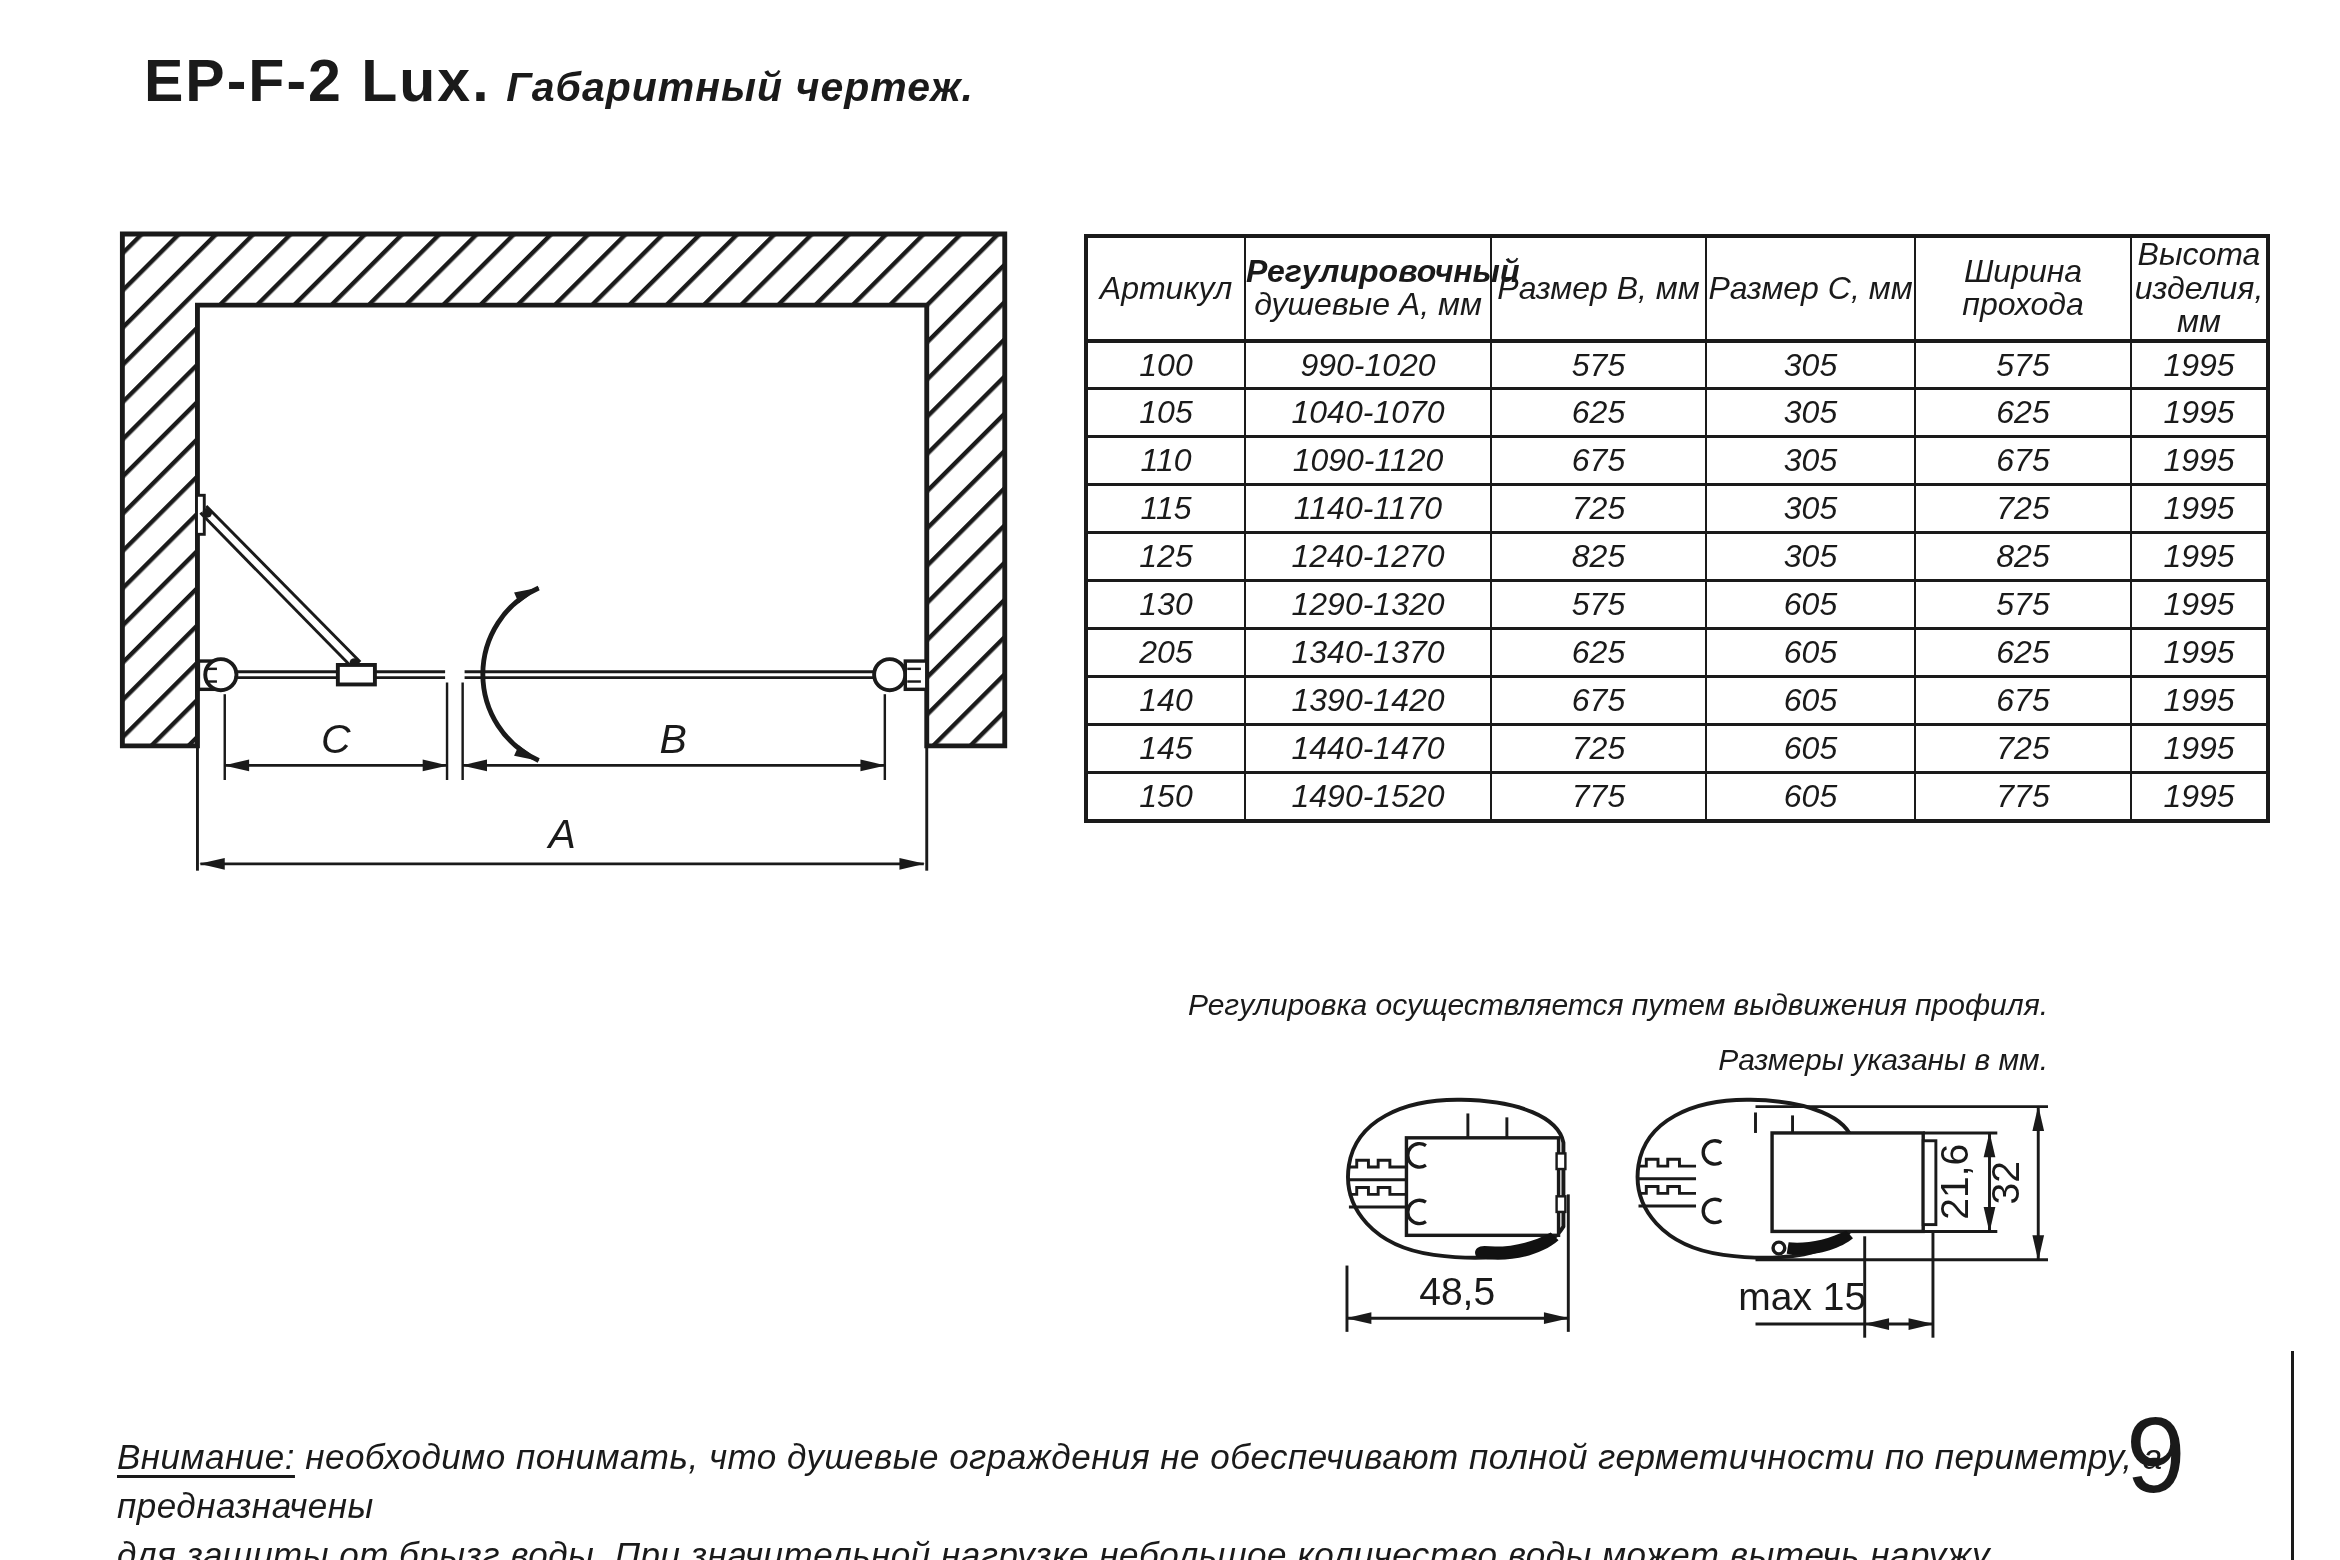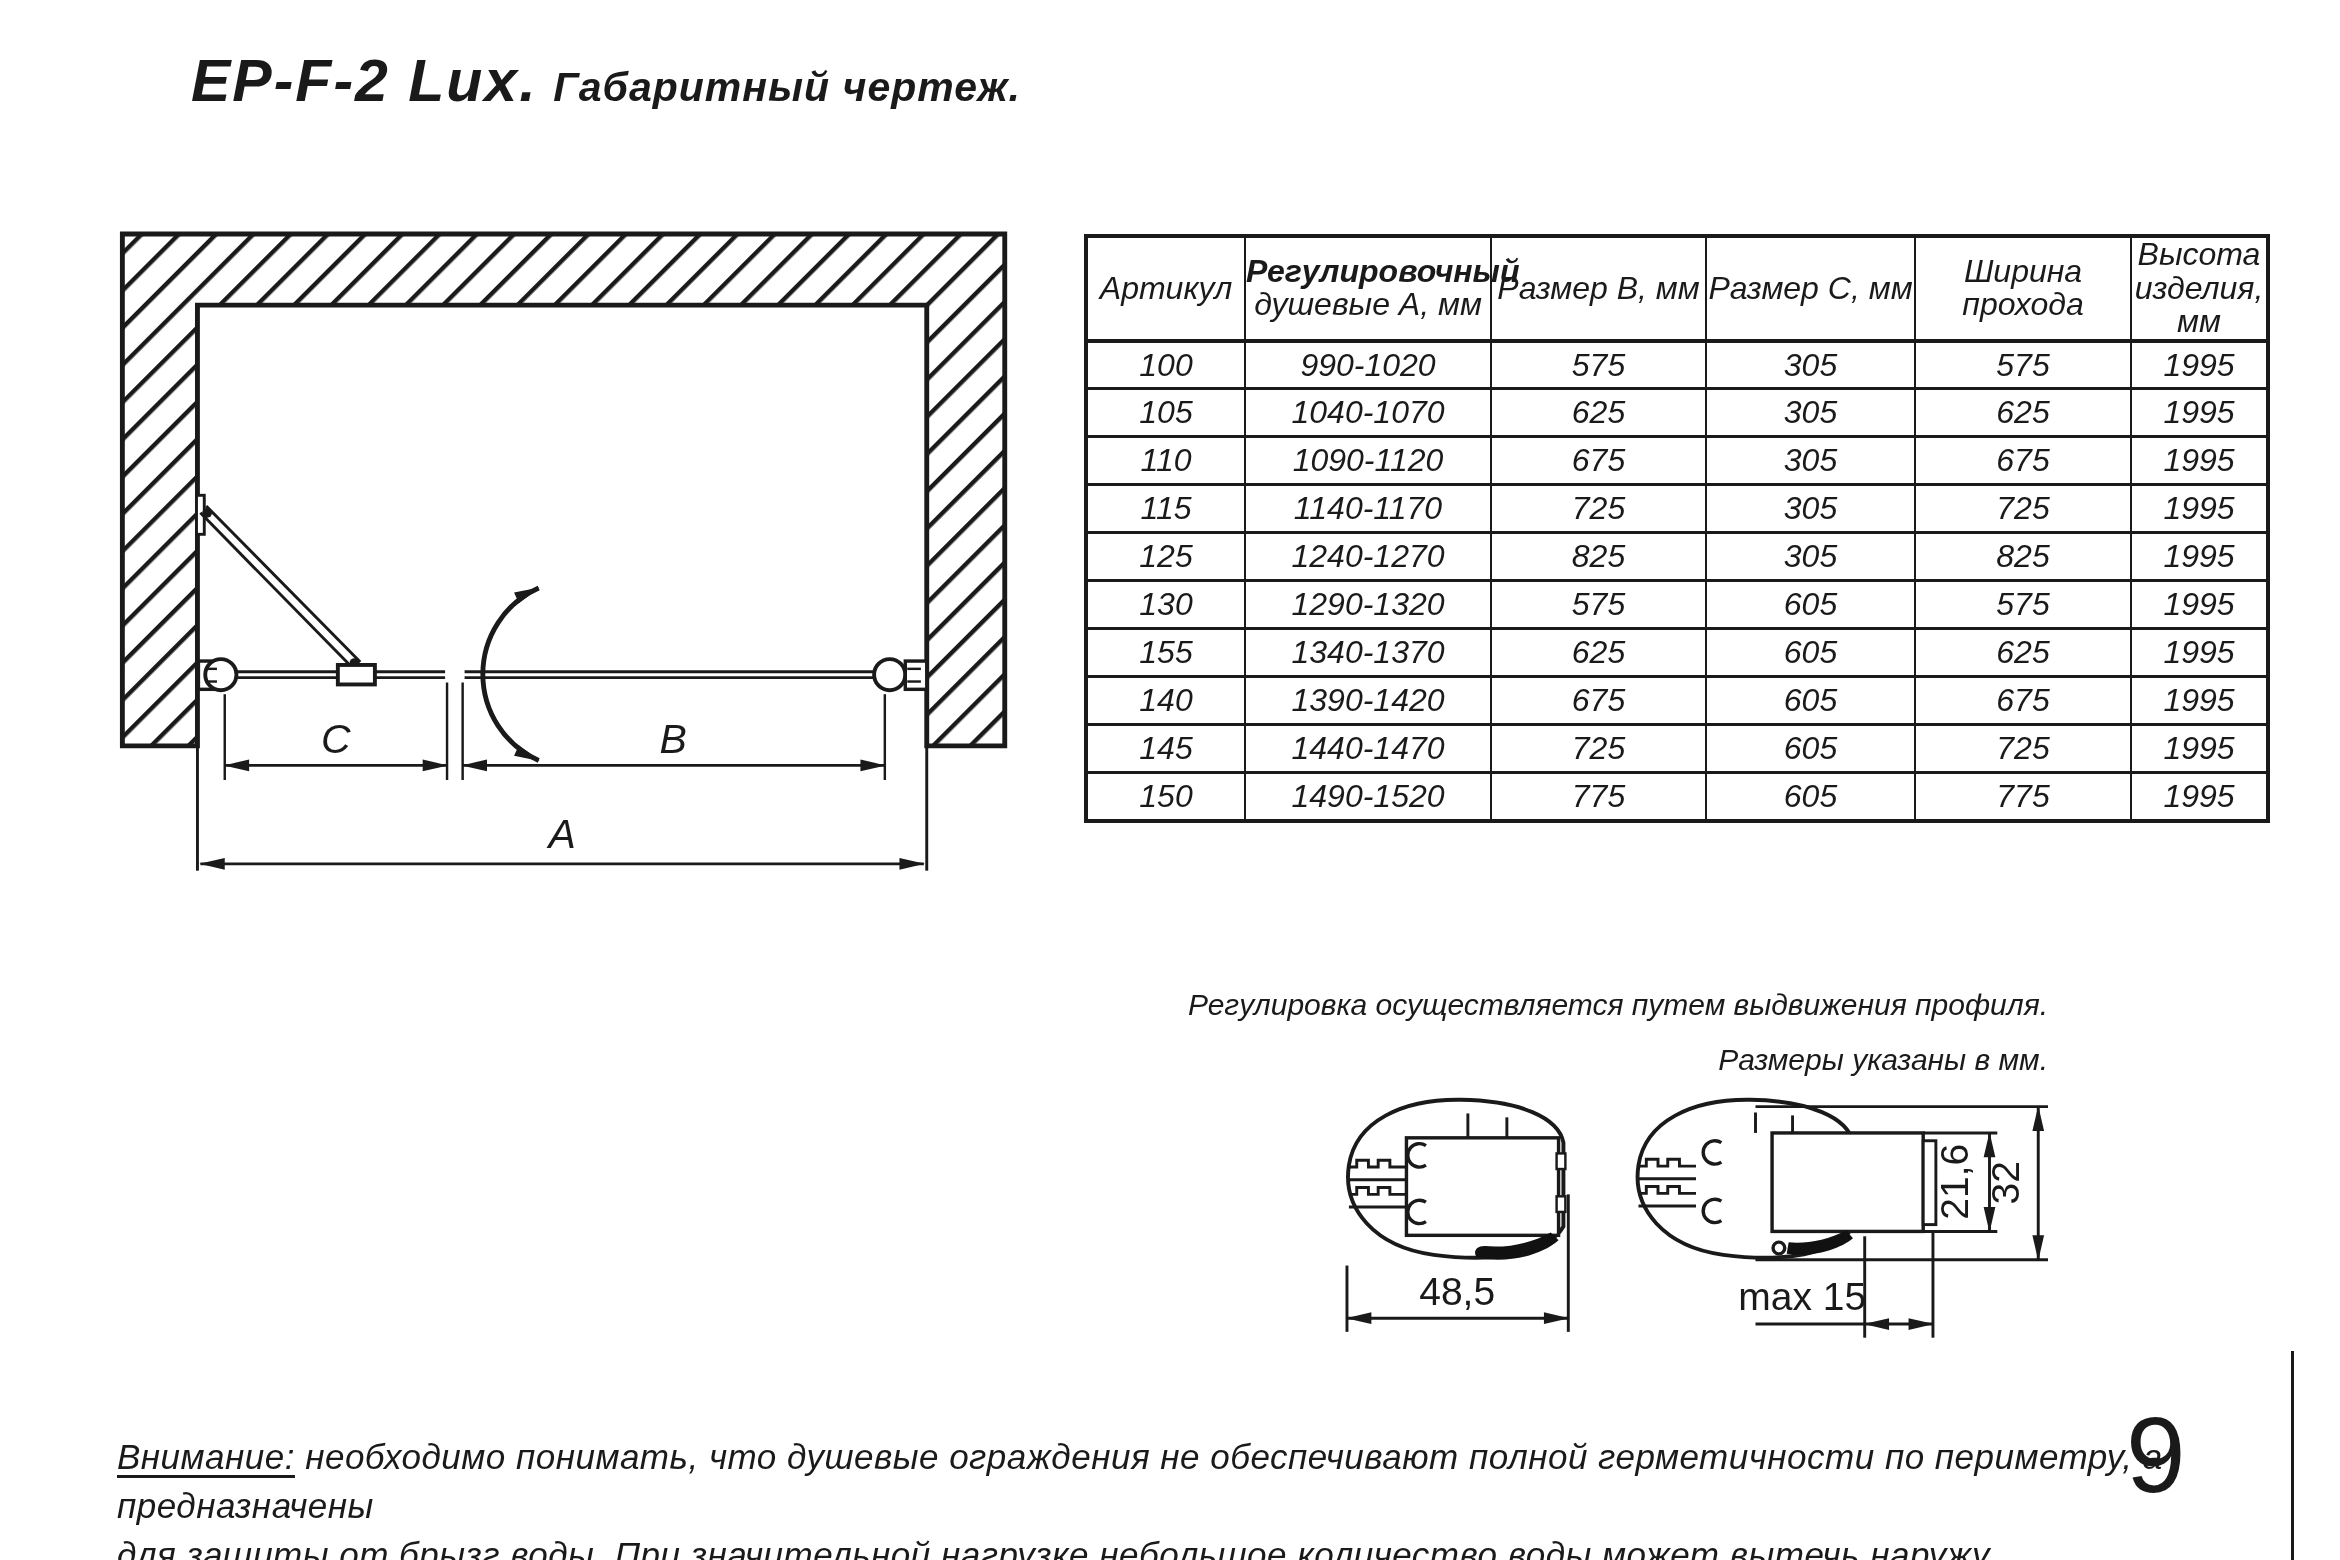--- a/index.html
+++ b/index.html
@@ -1,21 +1,21 @@
 <!DOCTYPE html>
 <html><head>
 <meta charset="utf-8">
 <style>
   * { box-sizing: border-box; margin: 0; padding: 0; }
   html,body { width: 2341px; height: 1560px; background: #ffffff; overflow: hidden; }
   body { position: relative; font-family: "Liberation Sans", sans-serif; color: #1a1a1a; }
 
   
   .title-block { position: absolute; left: 144px; top: 47px; display: flex; align-items: baseline; gap: 15.6px; white-space: nowrap; }
-  .title-model { font-size: 59px; font-style: italic; font-weight: bold; letter-spacing: 2px; margin-left: 47px; }
+  .title-model { font-size: 59px; font-weight: bold; letter-spacing: 2px; }
   .title-sub   { font-size: 41px; font-style: italic; font-weight: bold; letter-spacing: 1px; }
 
   
   .art { position: absolute; left: 0; top: 0; }
   .art path, .art line, .art rect, .art circle { vector-effect: none; }
   .dim-label { font-family: "Liberation Sans", sans-serif; font-style: italic; font-size: 42px; fill: #1a1a1a; }
   .dim-label-sm { font-family: "Liberation Sans", sans-serif; font-size: 40px; fill: #1a1a1a; }
 
   
   .spec-table { position: absolute; left: 1084px; top: 234px; width: 1180px;
@@ -248,21 +248,21 @@
       </tr>
     <tr>
         <td>130</td>
         <td>1290-1320</td>
         <td>575</td>
         <td>605</td>
         <td>575</td>
         <td>1995</td>
       </tr>
     <tr>
-        <td>155</td>
+        <td>205</td>
         <td>1340-1370</td>
         <td>625</td>
         <td>605</td>
         <td>625</td>
         <td>1995</td>
       </tr>
     <tr>
         <td>140</td>
         <td>1390-1420</td>
         <td>675</td>

